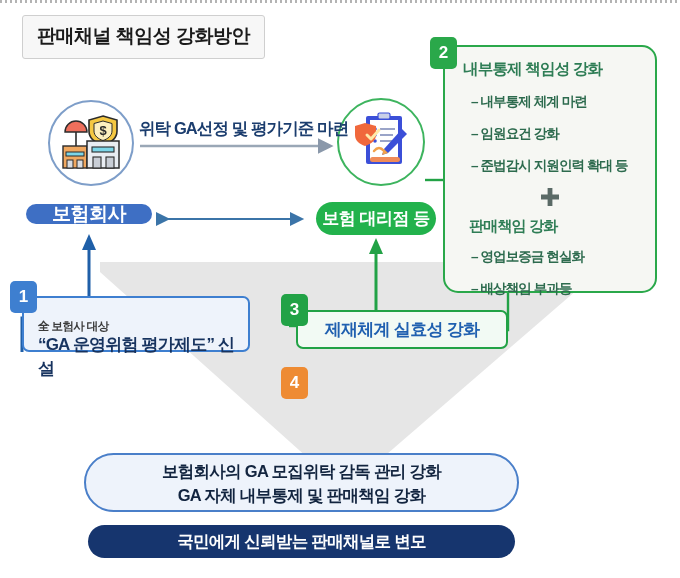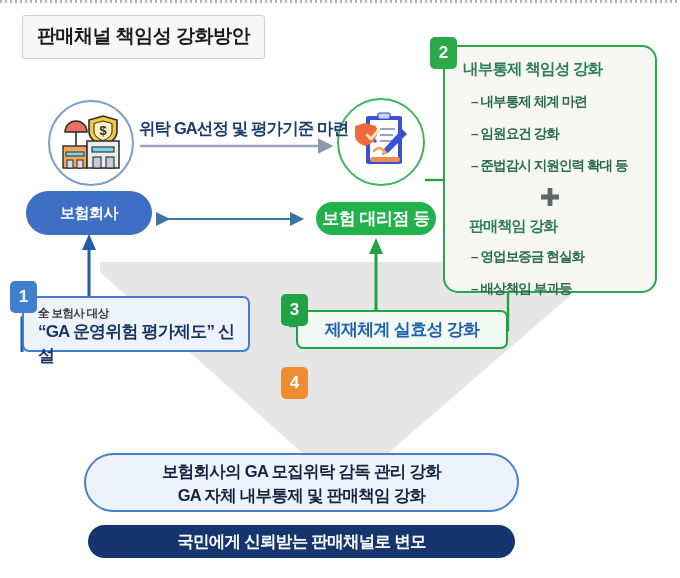--- a/index.html
+++ b/index.html
@@ -78,24 +78,24 @@
     border-radius: 22px;
     display: flex;
     align-items: center;
     justify-content: center;
     font-weight: bold;
     color: #ffffff;
     letter-spacing: -0.5px;
     white-space: nowrap;
   }
   #insurer-pill {
-    left: 26px; top: 191px;
-    width: 126px; height: 44px;
+    left: 26px; top: 204px;
+    width: 126px; height: 20px;
     background: #3e6fc4;
-    font-size: 15px;
+    font-size: 19px;
   }
   #agency-pill {
     left: 316px; top: 202px;
     width: 120px; height: 33px;
     background: #22b24c;
     font-size: 17px;
   }
 
   
   #delegate-label {
@@ -132,21 +132,21 @@
     box-sizing: border-box;
     background: #f3f5fa;
     border-radius: 7px;
     z-index: 5;
   }
   #box-1 {
     left: 22px; top: 296px;
     width: 228px; height: 56px;
     border: 2px solid #3e7fd0;
     background: #eef3fb;
-    padding: 8px 0 0 14px;
+    padding: 21px 0 0 14px;
   }
   #box-1 .sub {
     font-size: 11.5px;
     font-weight: bold;
     color: #3a3a3a;
     letter-spacing: -0.6px;
     line-height: 14px;
   }
   #box-1 .main {
     font-size: 17px;

